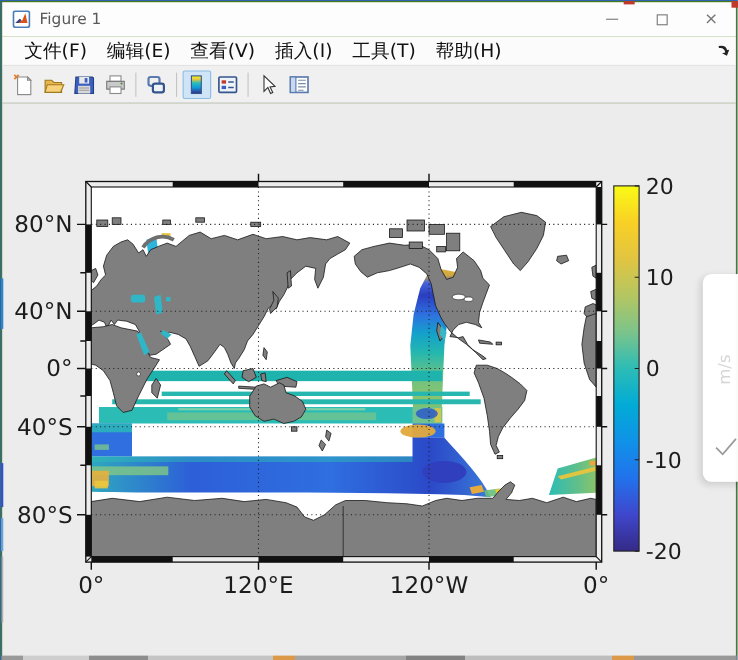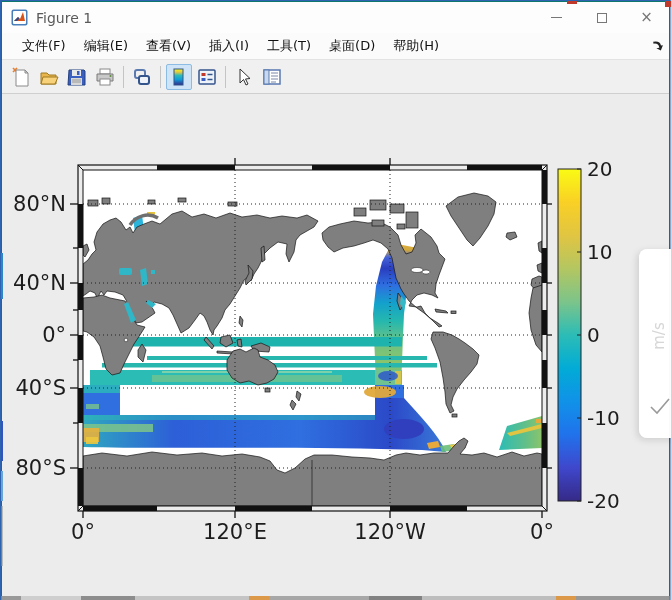--- a/index.html
+++ b/index.html
@@ -1,36 +1,36 @@
 <!DOCTYPE html>
 <html><head>
 <meta charset="utf-8">
 <style>
   * { margin:0; padding:0; box-sizing:border-box; }
   html,body { width:671px; height:600px; overflow:hidden; background:#ececec;
               font-family:"DejaVu Sans","Liberation Sans",sans-serif; }
   .window { position:absolute; inset:0; border-top:1px solid #2e63b0; border-left:1px solid #2e63b0;
-            border-right:1px solid #8fa8c8; background:#0f766e; }
+            border-right:1px solid #8fa8c8; background:#4d7c0f; }
 
   
   .titlebar { position:absolute; left:1px; right:1px; top:1px; height:31px; background:#fdfdfd;
               display:flex; align-items:center; }
   .app-icon { width:17px; height:17px; margin-left:9px; flex:0 0 auto; }
   .title-text { margin-left:8px; font-size:14px; color:#5a5a5a; }
   .win-controls { margin-left:auto; display:flex; height:100%; }
   .win-btn { width:45px; height:100%; display:flex; align-items:center; justify-content:center; }
   .glyph-min { width:11px; height:1px; background:#777; }
   .glyph-max { width:10px; height:10px; border:1px solid #777; }
   .glyph-close { font-size:15px; color:#777; line-height:1; }
 
   
   .menubar { position:absolute; left:1px; right:1px; top:32px; height:27px; background:#fbfbfb;
              display:flex; align-items:center; padding-left:12px; gap:2px;
              border-bottom:1px solid #e3e3e3; }
-  .menu-item { font-size:13px; color:#111; padding:4px 8px; }
+  .menu-item { font-size:17px; color:#111; padding:4px 8px; }
   .menu-overflow { margin-left:auto; margin-right:6px; }
 
   
   .toolbar { position:absolute; left:1px; right:1px; top:59px; height:34px; background:#f0f0f0;
              display:flex; align-items:center; padding-left:5px; border-bottom:1px solid #cfcfcf; }
   .tb-btn { width:26px; height:26px; display:flex; align-items:center; justify-content:center;
             border:1px solid transparent; border-radius:2px; margin:0 1px; }
   .tb-btn.active { background:#cfe4f7; border-color:#8cbce4; }
   .tb-sep { width:1px; height:22px; background:#c4c4c4; margin:0 4px; }
 
@@ -79,21 +79,20 @@
         </div>
     </div>
   </div>
 
   <div class="menubar">
     <span class="menu-item">文件(F)</span>
     <span class="menu-item">编辑(E)</span>
     <span class="menu-item">查看(V)</span>
     <span class="menu-item">插入(I)</span>
     <span class="menu-item">工具(T)</span>
-    <span class="menu-item">桌面(D)</span>
     <span class="menu-item">帮助(H)</span>
     <svg class="menu-overflow" width="10" height="10" viewBox="0 0 10 10">
       <path d="M1,2 Q6,2 6,7 L3,7 L7,10 L10,5 L8,5 Q8,0 1,0 Z" fill="#222" transform="rotate(-10 5 5)"></path>
     </svg>
   </div>
 
   <div class="toolbar">
     <div class="tb-btn">
       <svg width="20" height="20" viewBox="0 0 20 20">
         <path d="M2,1 l4,4 M2,5 l4,-4" stroke="#e87f2e" stroke-width="1.6"></path>

